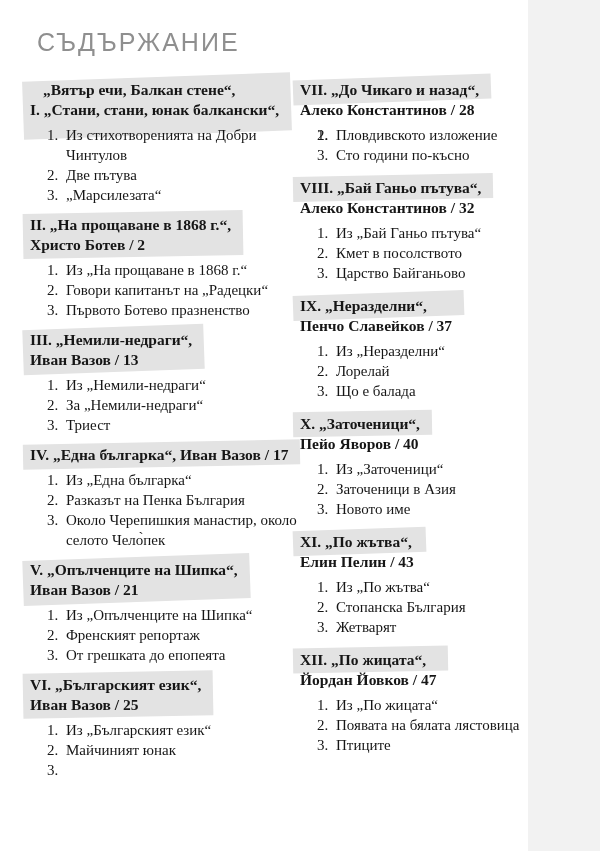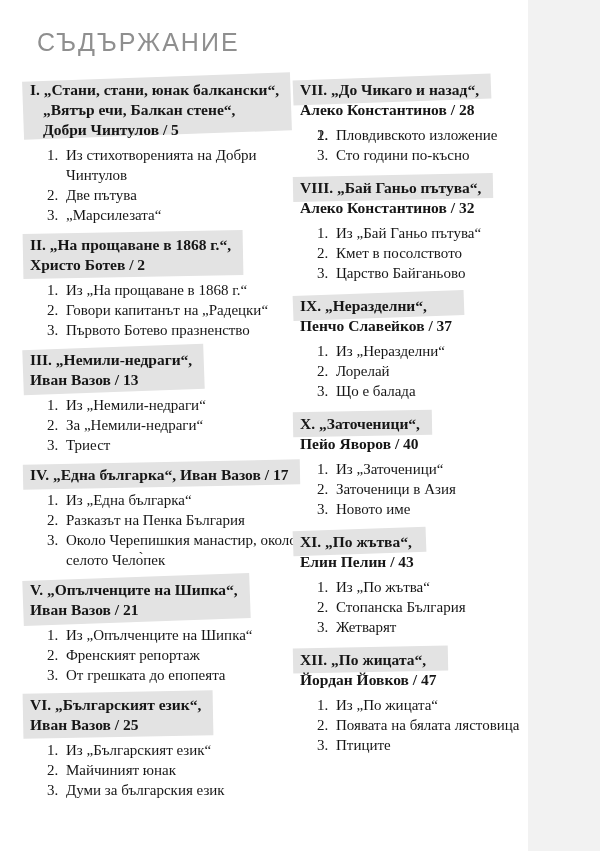--- a/index.html
+++ b/index.html
@@ -90,23 +90,22 @@
 
   <h1 class="page-title">СЪДЪРЖАНИЕ</h1>
 
   <div class="columns">
 
     <div class="col col-left">
 
       <section class="entry">
         <h2 class="heading">
           <span class="hl hl3 rot-a"></span>
+          <span class="hline ind">„Вятър ечи, Балкан стене“,</span>
           <span class="hline">I. „Стани, стани, юнак балкански“,</span>
-          <span class="hline ind">„Вятър ечи, Балкан стене“,</span>
-          <span class="hline ind">Добри Чинтулов / 5</span>
         </h2>
         <ol class="items">
           <li class="item"><span class="num">1.</span><span class="txt">Из стихотворенията на Добри Чинтулов</span></li>
           <li class="item"><span class="num">2.</span><span class="txt">Две пътува</span></li>
           <li class="item"><span class="num">3.</span><span class="txt">„Марсилезата“</span></li>
         </ol>
       </section>
 
       <section class="entry">
         <h2 class="heading">
@@ -161,21 +160,21 @@
 
       <section class="entry">
         <h2 class="heading">
           <span class="hl hl2 rot-b"></span>
           <span class="hline">VI. „Българският език“,</span>
           <span class="hline">Иван Вазов / 25</span>
         </h2>
         <ol class="items">
           <li class="item"><span class="num">1.</span><span class="txt">Из „Българският език“</span></li>
           <li class="item"><span class="num">2.</span><span class="txt">Майчиният юнак</span></li>
-          <li class="item"><span class="num">3.</span><span class="txt">Думи за българския език</span></li>
+          <li class="item"><span class="num">3.</span></li>
         </ol>
       </section>
 
     </div>
 
     <div class="col col-right">
 
       <section class="entry">
         <h2 class="heading">
           <span class="hl hl1 rot-a"></span>

